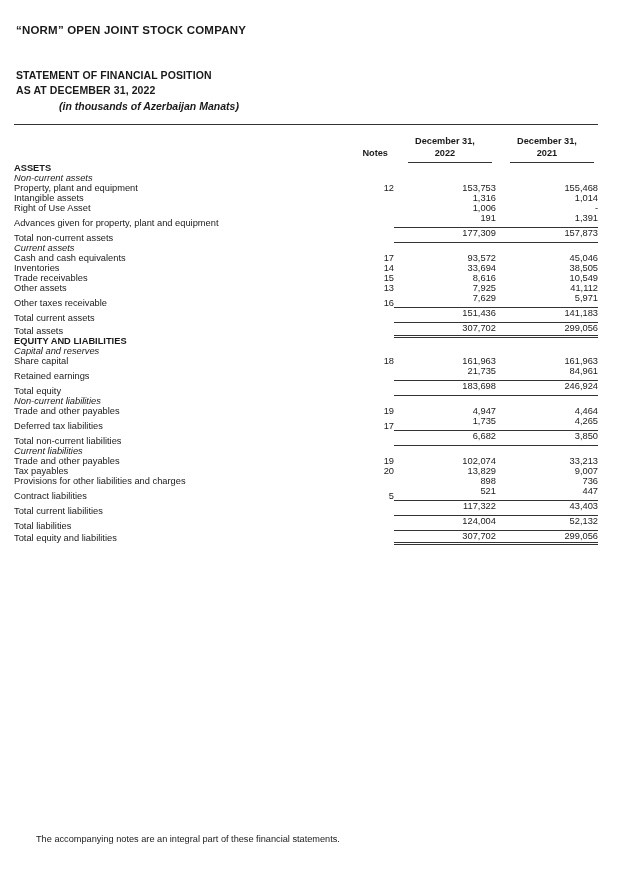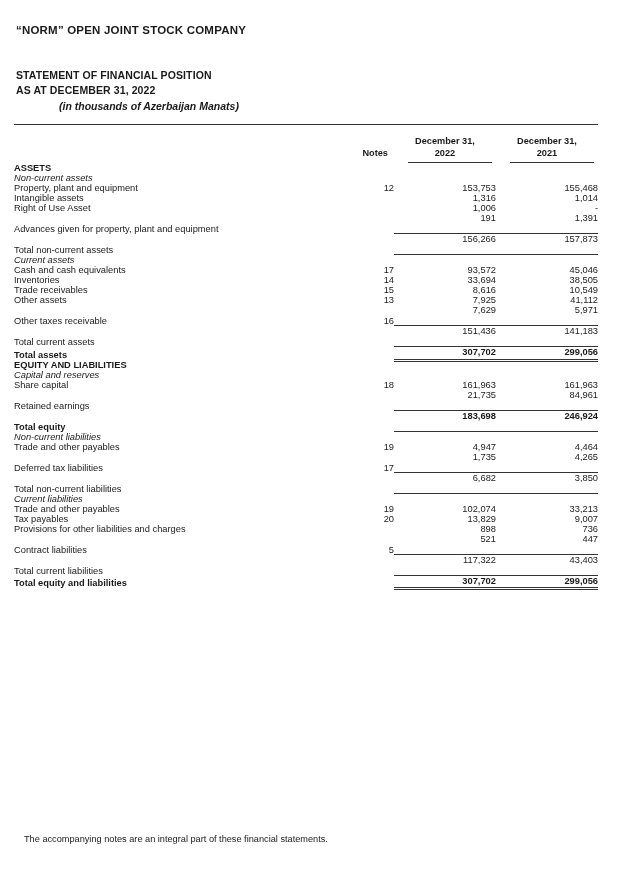--- a/index.html
+++ b/index.html
@@ -112,44 +112,44 @@
     padding-bottom: 2px;
   }
   .indent { padding-left: 22px; }
   .row td { padding-top: 1.5px; padding-bottom: 1.5px; }
   .total-row td {
     padding-top: 6px;
     padding-bottom: 3px;
     font-size: 9.3px;
   }
   .total-row td.lbl { font-weight: normal; }
-  .total-row.bold td { font-weight: bold; }
+  .total-row.bold td { font-weight: normal; }
 
   
   .num .u1 {
     display: block;
     border-bottom: 0.9px solid #333;
-    padding-bottom: 10px;
+    padding-bottom: 4px;
   }
   .num .dbl {
     display: block;
     border-bottom: 0.9px solid #333;
     padding-bottom: 1.5px;
     position: relative;
   }
   .num .dbl::after {
     content: "";
     position: absolute;
     left: 0; right: 0;
     bottom: -3.2px;
     border-bottom: 0.9px solid #333;
   }
   .footer-note {
     position: absolute;
-    left: 24px;
+    left: 36px;
     bottom: 28px;
     font-size: 9.2px;
   }
 </style>
 </head>
 <body>
 
 <div class="page">
 
   <div class="company">“NORM” OPEN JOINT STOCK COMPANY</div>
@@ -233,21 +233,21 @@
             <span class="u1">191</span>
           </td>
         <td class="num">
             <span class="u1">1,391</span>
           </td>
       </tr>
       <tr class="total-row">
         <td class="lbl">Total non-current assets</td>
         <td class="notes"></td>
         <td class="num">
-            <span class="u1">156,266</span>
+            <span class="u1">177,309</span>
           </td>
         <td class="num">
             <span class="u1">157,873</span>
           </td>
       </tr>
 
       <tr class="sec-head">
         <td class="lbl">Current assets</td>
           <td></td>
           <td></td>
@@ -420,20 +420,30 @@
         <td class="lbl">Total current liabilities</td>
         <td class="notes"></td>
         <td class="num">
             <span class="u1">117,322</span>
           </td>
         <td class="num">
             <span class="u1">43,403</span>
           </td>
       </tr>
 
+      <tr class="total-row bold">
+        <td class="lbl">Total liabilities</td>
+        <td class="notes"></td>
+        <td class="num">
+            <span class="u1">124,004</span>
+          </td>
+        <td class="num">
+            <span class="u1">52,132</span>
+          </td>
+      </tr>
 
       <tr class="total-row bold">
         <td class="lbl">Total equity and liabilities</td>
         <td class="notes"></td>
         <td class="num">
             <span class="dbl">307,702</span>
           </td>
         <td class="num">
             <span class="dbl">299,056</span>
           </td>

